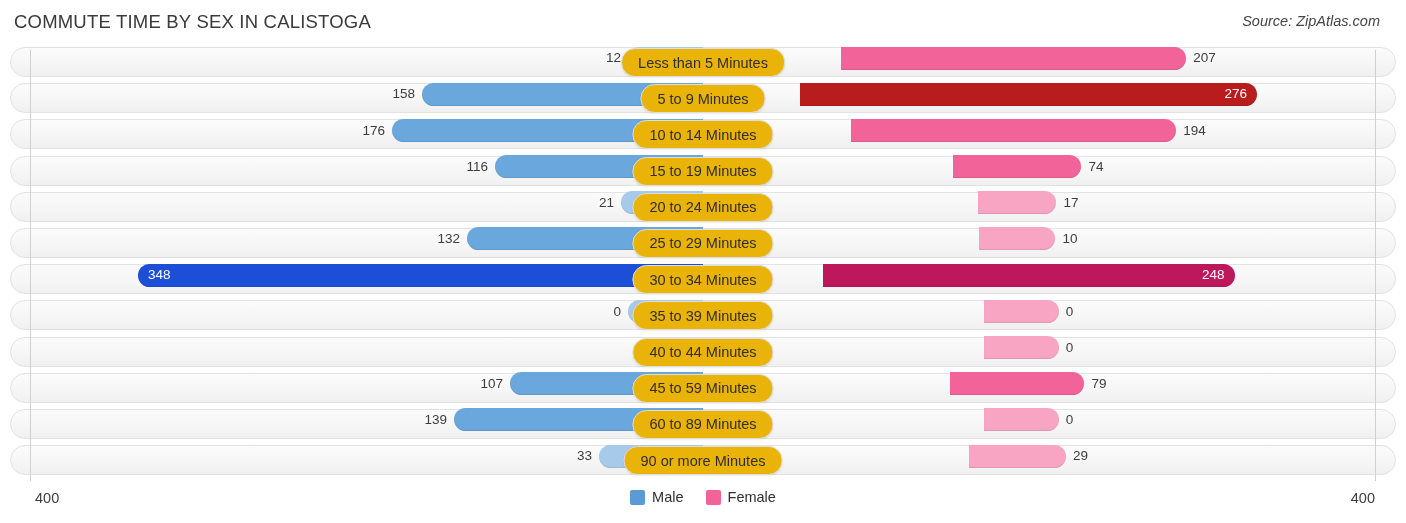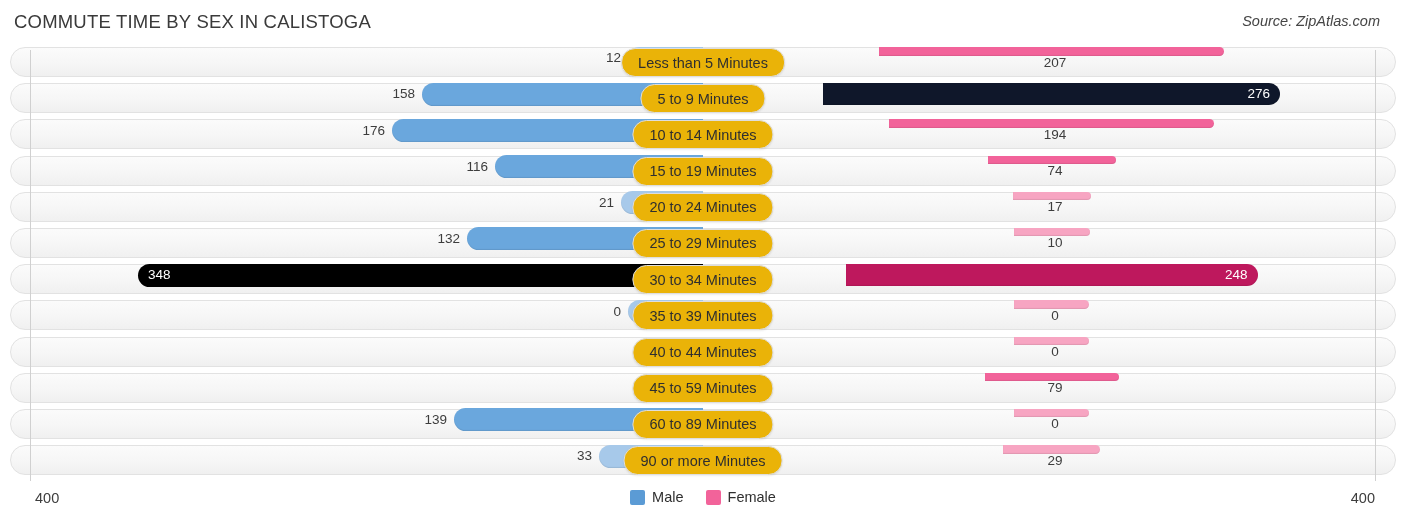--- a/index.html
+++ b/index.html
@@ -98,24 +98,24 @@
     display: flex;
     align-items: center;
   }
   .half.left {
     left: 10px;
     width: 693px;
     justify-content: flex-end;
     flex-direction: row;
   }
   .half.right {
-    left: 705px;
+    left: 682px;
     width: 693px;
     justify-content: center;
-    flex-direction: column;
+    flex-direction: row;
   }
 
   .bar {
     height: 23px;
     box-sizing: border-box;
     position: relative;
     display: flex;
     align-items: center;
   }
   .bar.male {
@@ -237,21 +237,21 @@
           </div>
           <div class="center-label">Less than 5 Minutes</div>
         </div>
         <div class="row">
           <div class="track"></div>
           <div class="half left">
             <span class="val-out left">158</span>
             <div class="bar male" style="width: 281px; background: rgb(106, 167, 221);"></div>
           </div>
           <div class="half right">
-            <div class="bar female" style="width: 457px; background: #0f172a;">
+            <div class="bar female" style="width: 457px; background: #b91c1c;">
               <span class="val-in right">276</span>
             </div>
           </div>
           <div class="center-label">5 to 9 Minutes</div>
         </div>
         <div class="row">
           <div class="track"></div>
           <div class="half left">
             <span class="val-out left">176</span>
             <div class="bar male" style="width: 311px; background: rgb(106, 167, 221);"></div>
@@ -294,21 +294,21 @@
           </div>
           <div class="half right">
             <div class="bar female" style="width: 76px; background: rgb(247, 165, 194);"></div>
             <span class="val-out right">10</span>
           </div>
           <div class="center-label">25 to 29 Minutes</div>
         </div>
         <div class="row">
           <div class="track"></div>
           <div class="half left">
-            <div class="bar male" style="width: 565px; background: #000000;">
+            <div class="bar male" style="width: 565px; background: #1d4ed8;">
               <span class="val-in left">348</span>
             </div>
           </div>
           <div class="half right">
             <div class="bar female" style="width: 412px; background: #be185d;">
               <span class="val-in right">248</span>
             </div>
           </div>
           <div class="center-label">30 to 34 Minutes</div>
         </div>
@@ -327,20 +327,24 @@
         <div class="row">
           <div class="track"></div>
           <div class="half right">
             <div class="bar female" style="width: 75px; background: rgb(247, 165, 194);"></div>
             <span class="val-out right">0</span>
           </div>
           <div class="center-label">40 to 44 Minutes</div>
         </div>
         <div class="row">
           <div class="track"></div>
+          <div class="half left">
+            <span class="val-out left">107</span>
+            <div class="bar male" style="width: 193px; background: rgb(106, 167, 221);"></div>
+          </div>
           <div class="half right">
             <div class="bar female" style="width: 134px; background: rgb(242, 99, 154);"></div>
             <span class="val-out right">79</span>
           </div>
           <div class="center-label">45 to 59 Minutes</div>
         </div>
         <div class="row">
           <div class="track"></div>
           <div class="half left">
             <span class="val-out left">139</span>

